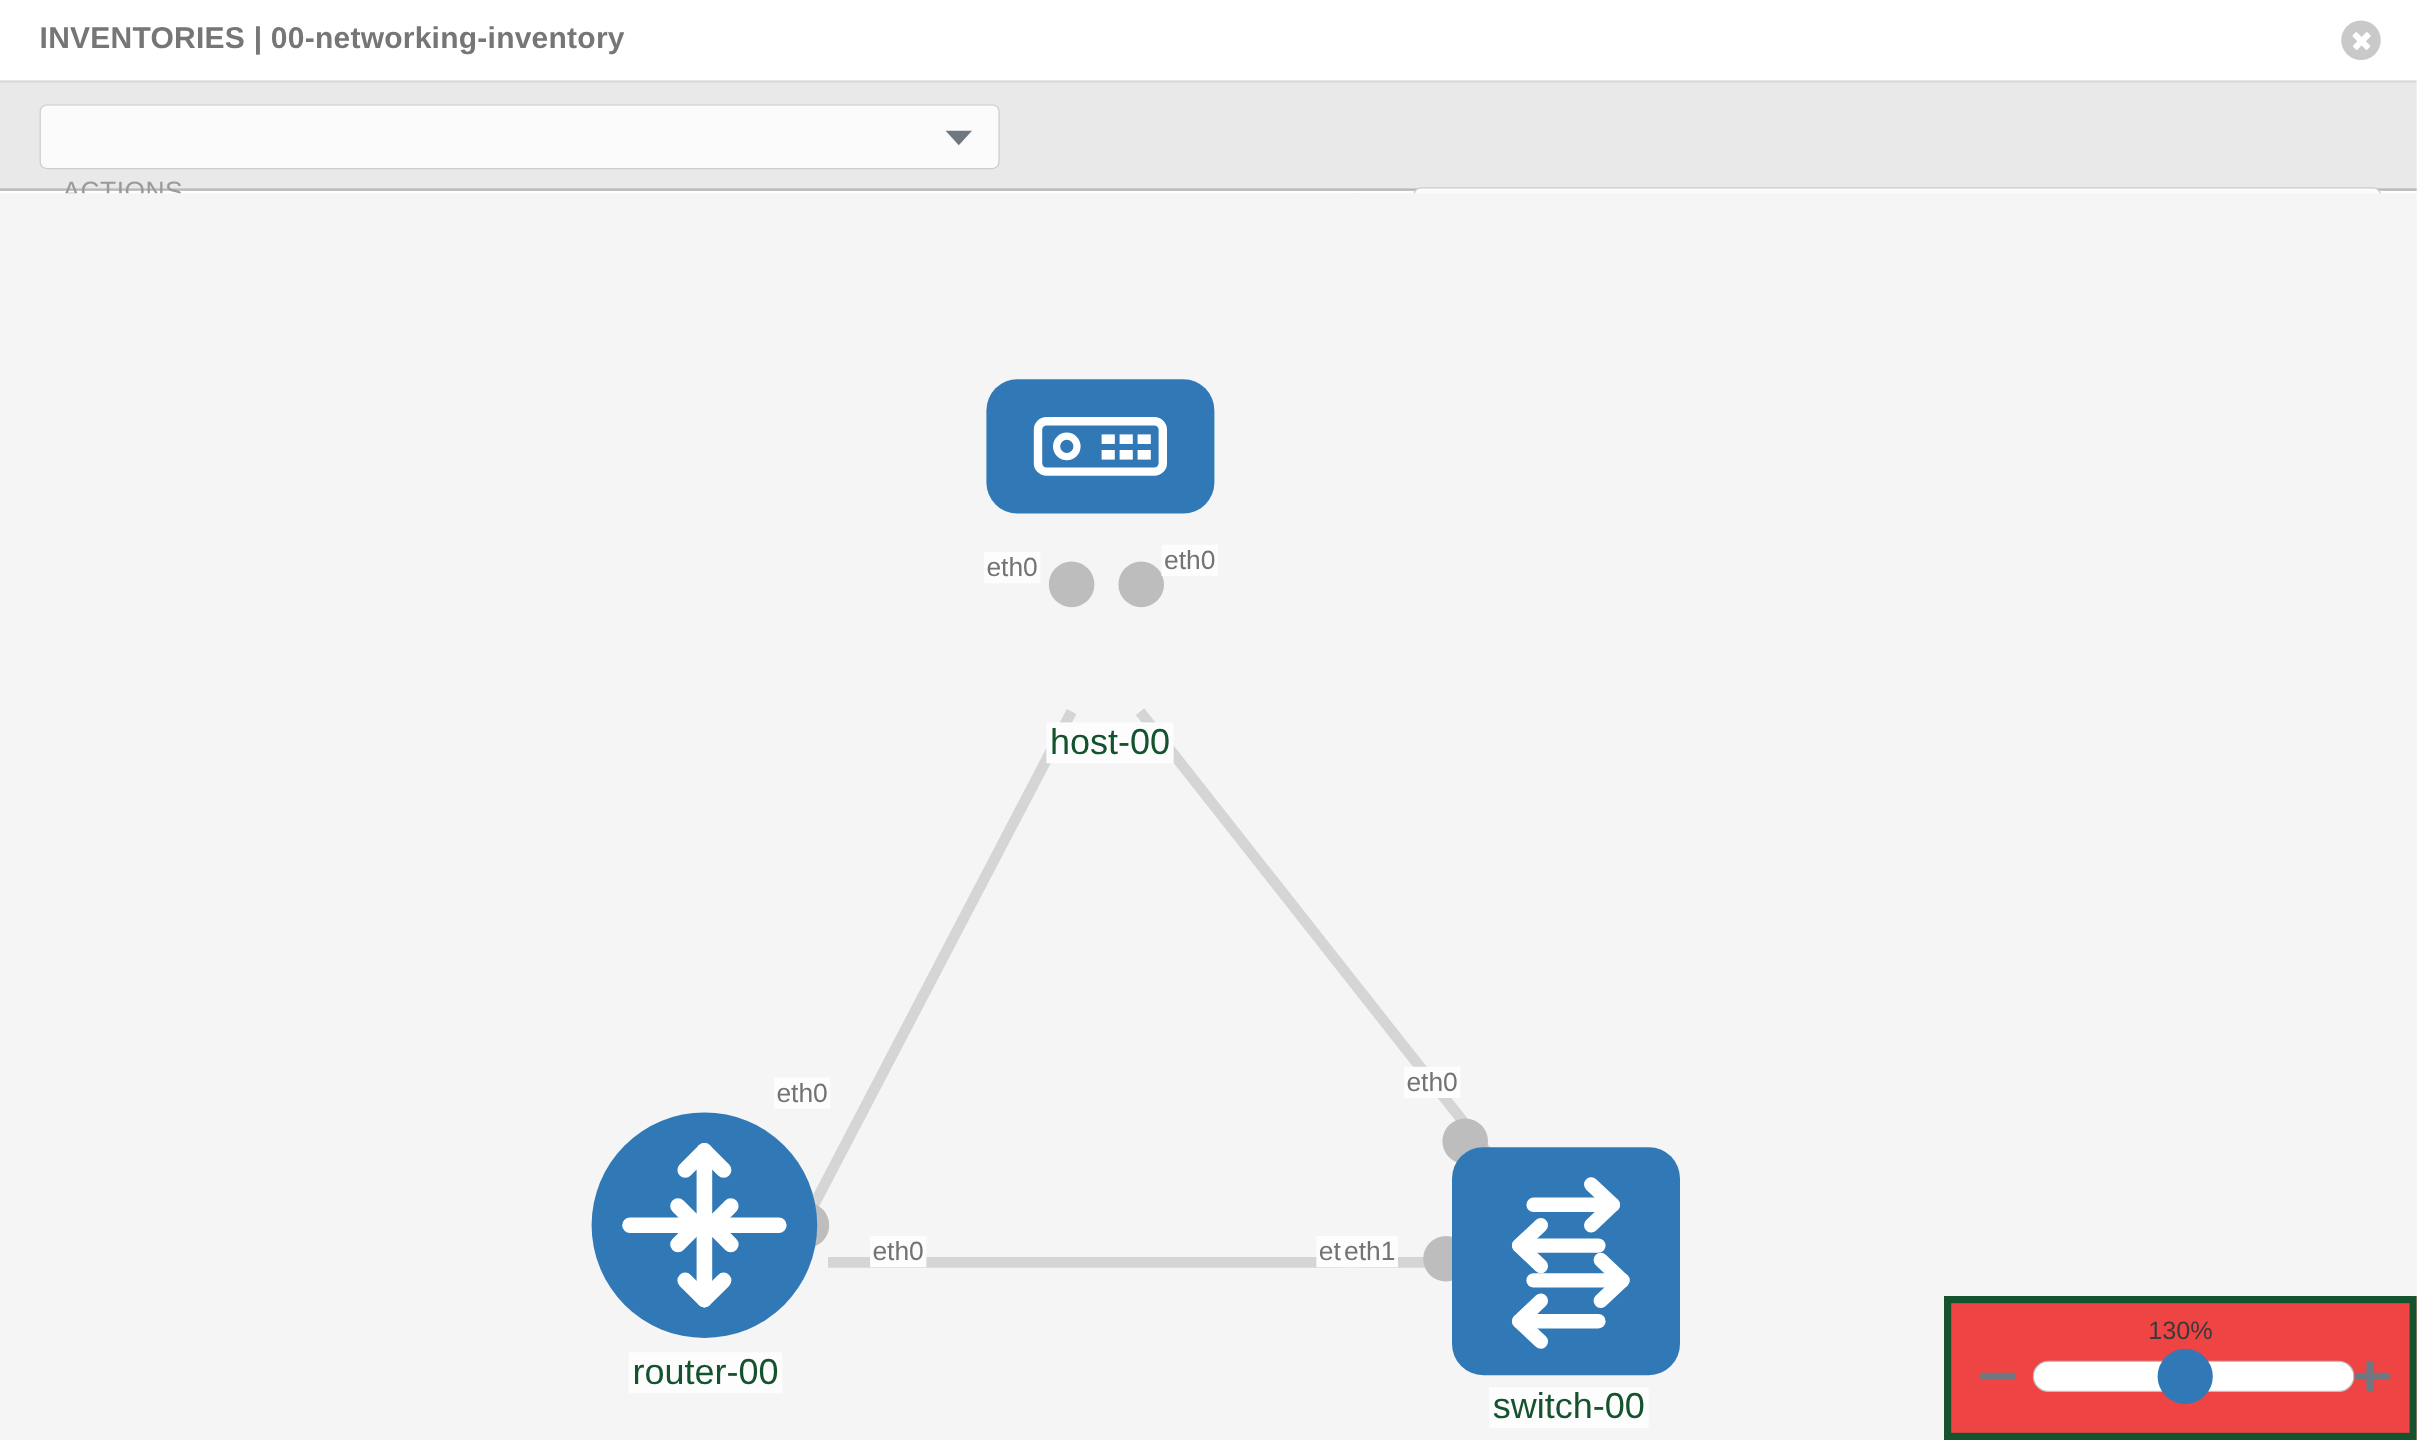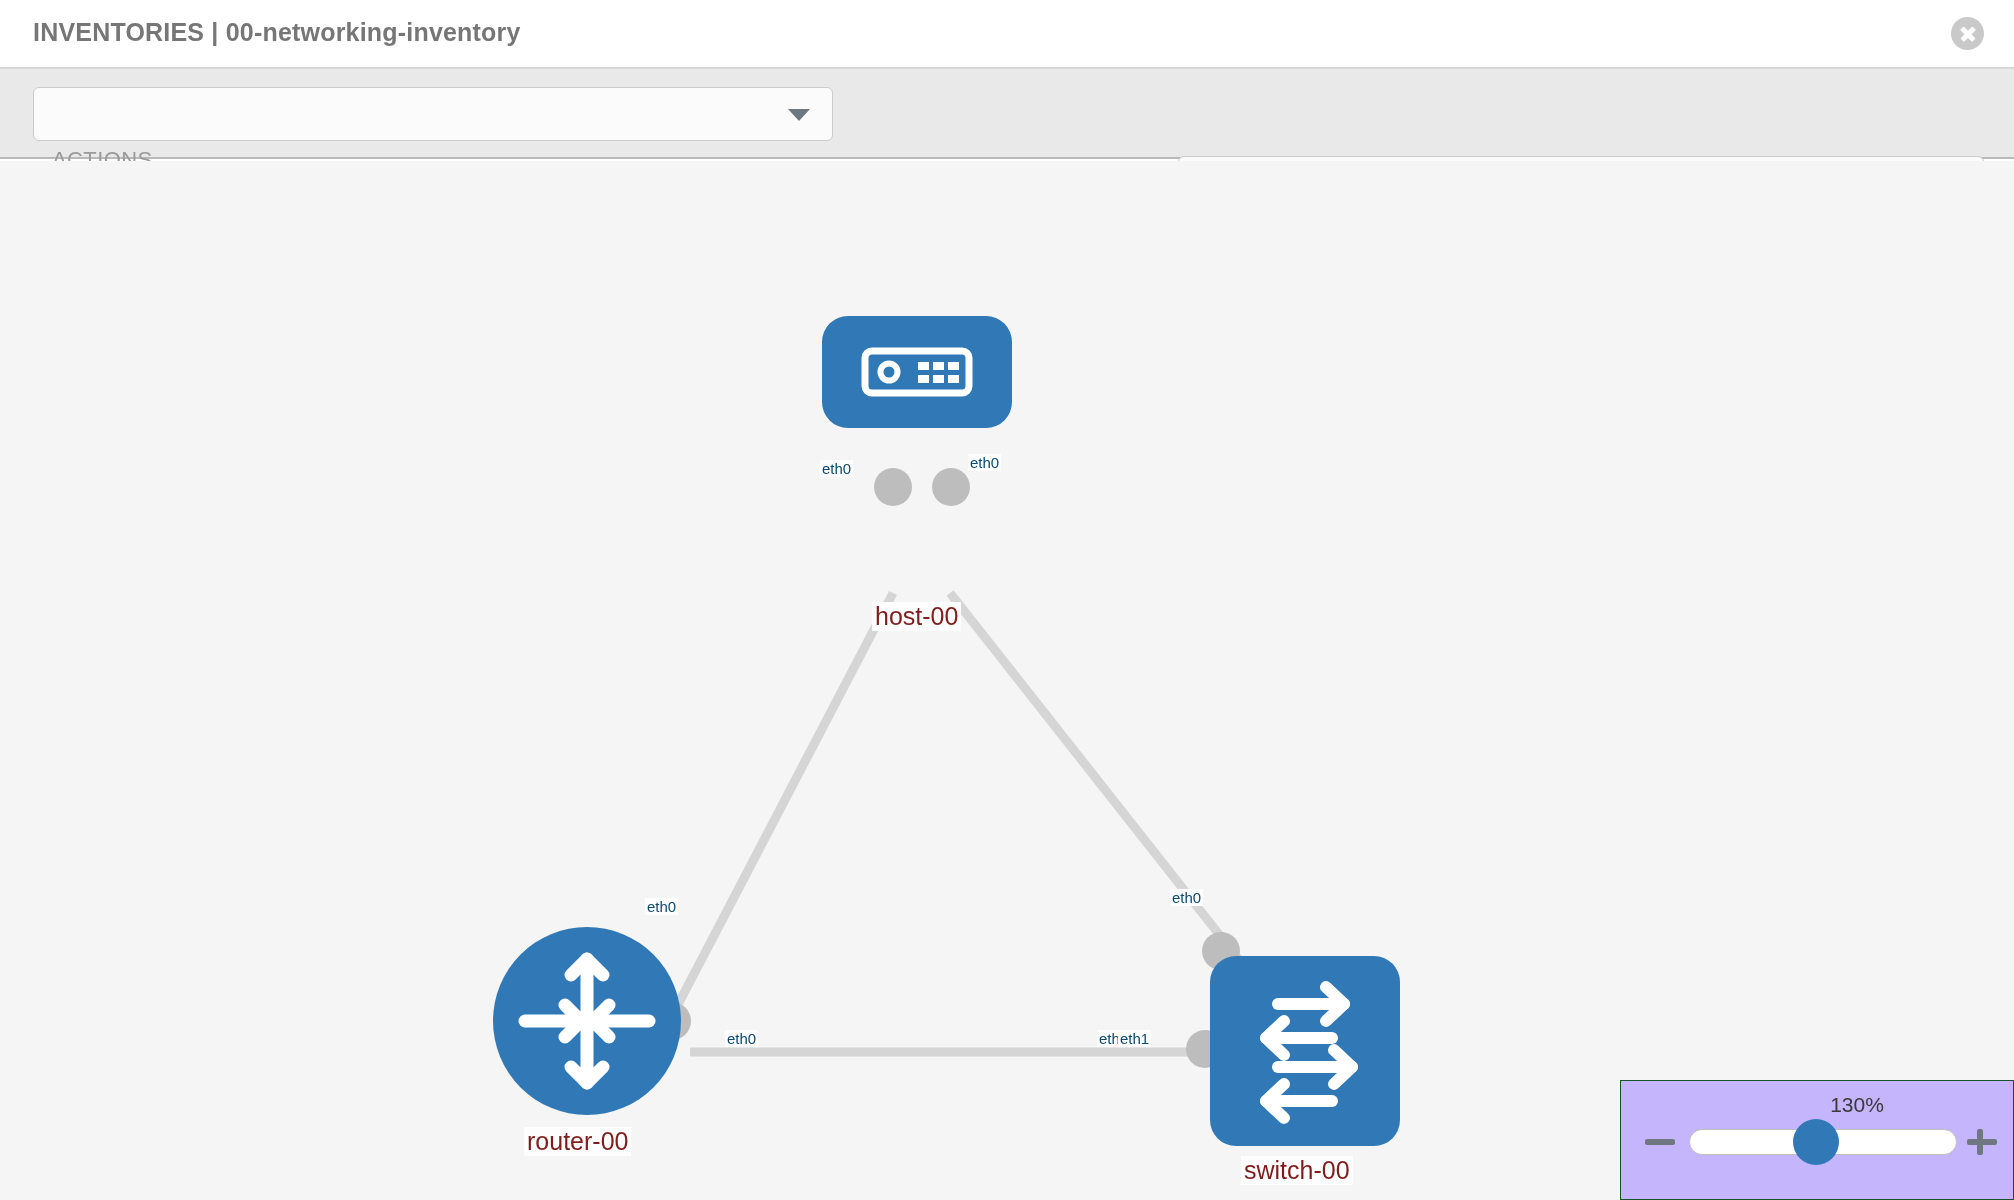--- a/index.html
+++ b/index.html
@@ -152,54 +152,53 @@
   }
   .node-shape {
     position: absolute;
     background: #3179b6;
   }
   .node-shape.circle { border-radius: 50%; }
   .node-shape.rounded { border-radius: 26px; }
 
   .node-label {
     position: absolute;
-    font-size: 25px;
-    color: #7f1d1d;
+    font-size: 30px;
+    color: #14532d;
     background: #fdfdfd;
     white-space: nowrap;
     padding: 0 3px;
   }
 
   .nub {
     position: absolute;
     width: 38px; height: 38px;
     border-radius: 50%;
     background: #bdbdbd;
     cursor: pointer;
   }
 
   .port-label {
     position: absolute;
-    font-size: 15px;
-    color: #0c4a6e;
+    font-size: 22px;
+    color: #737373;
     background: #fdfdfd;
     white-space: nowrap;
     padding: 0 2px;
   }
 
   
   .zoom-control {
     position: absolute;
     left: 1620px;
     top: 1080px;
     width: 394px;
     height: 120px;
-    background: #c4b5fd;
-    border: 1px solid #14532d;
-    padding-left: 40px;
+    background: #ef4444;
+    border: 6px solid #14532d;
   }
   .zoom-level {
     position: absolute;
     top: 12px;
     width: 100%;
     text-align: center;
     font-size: 21px;
     color: #3a3a3a;
   }
   .zoom-minus, .zoom-plus {

